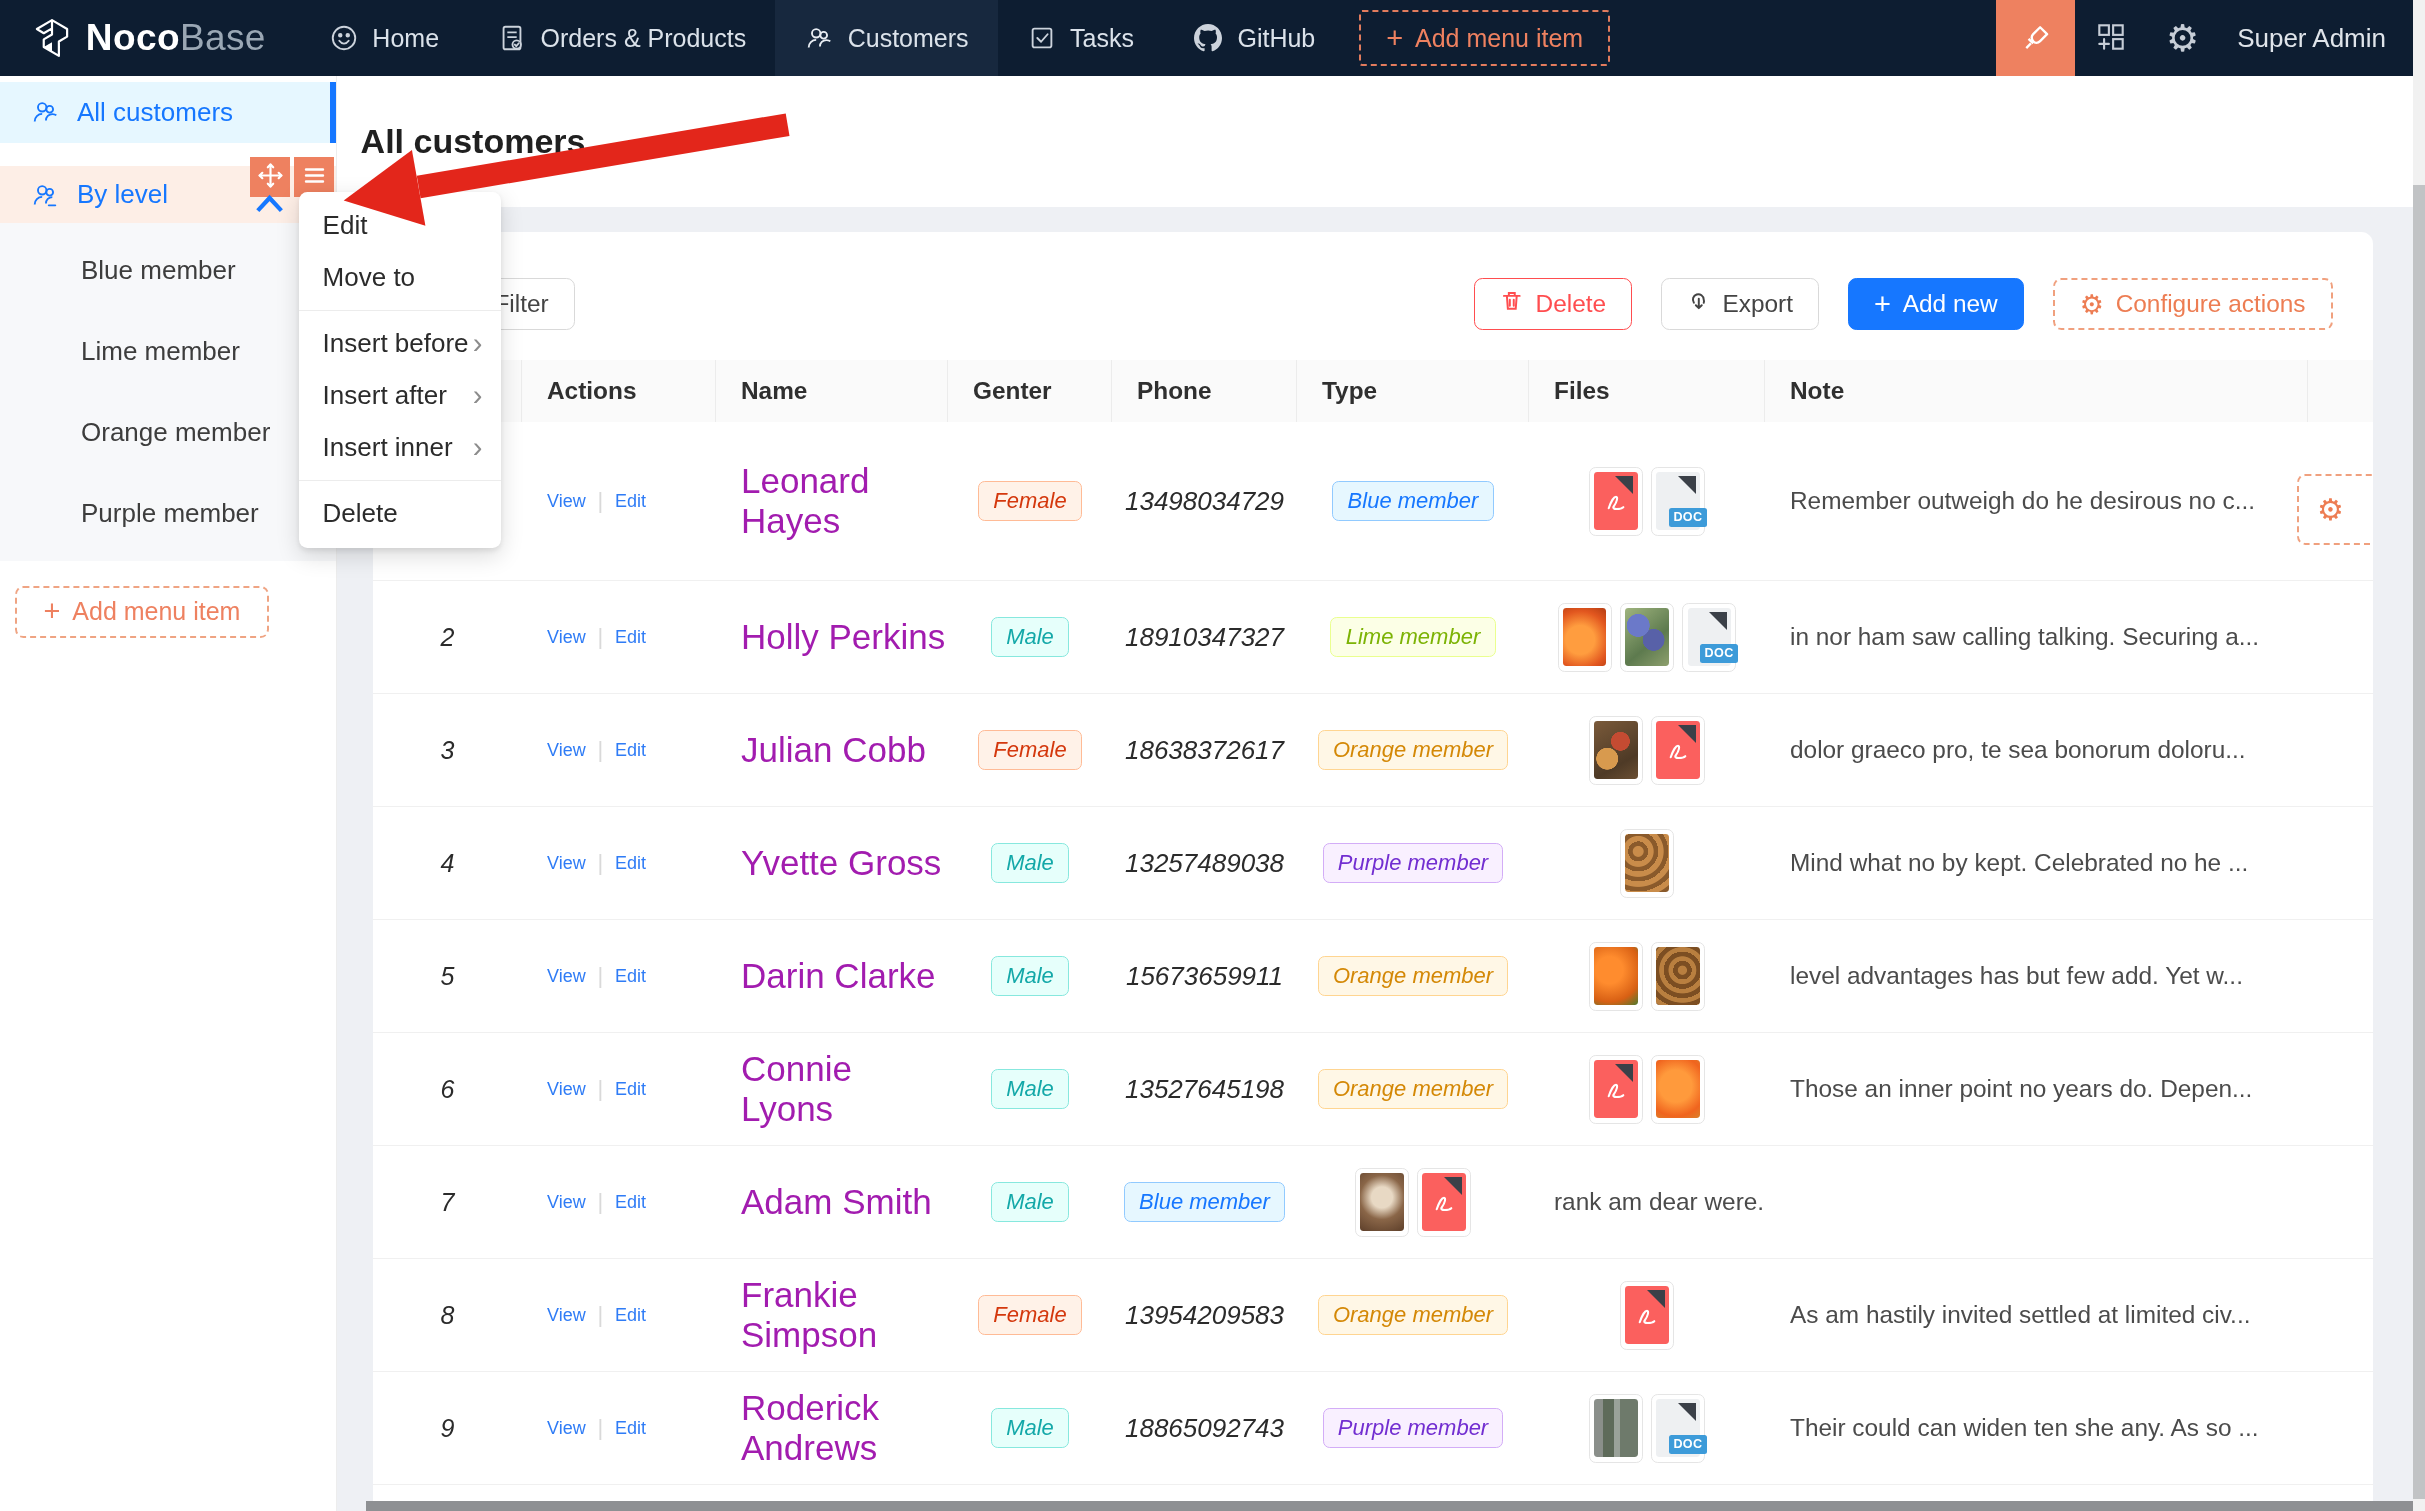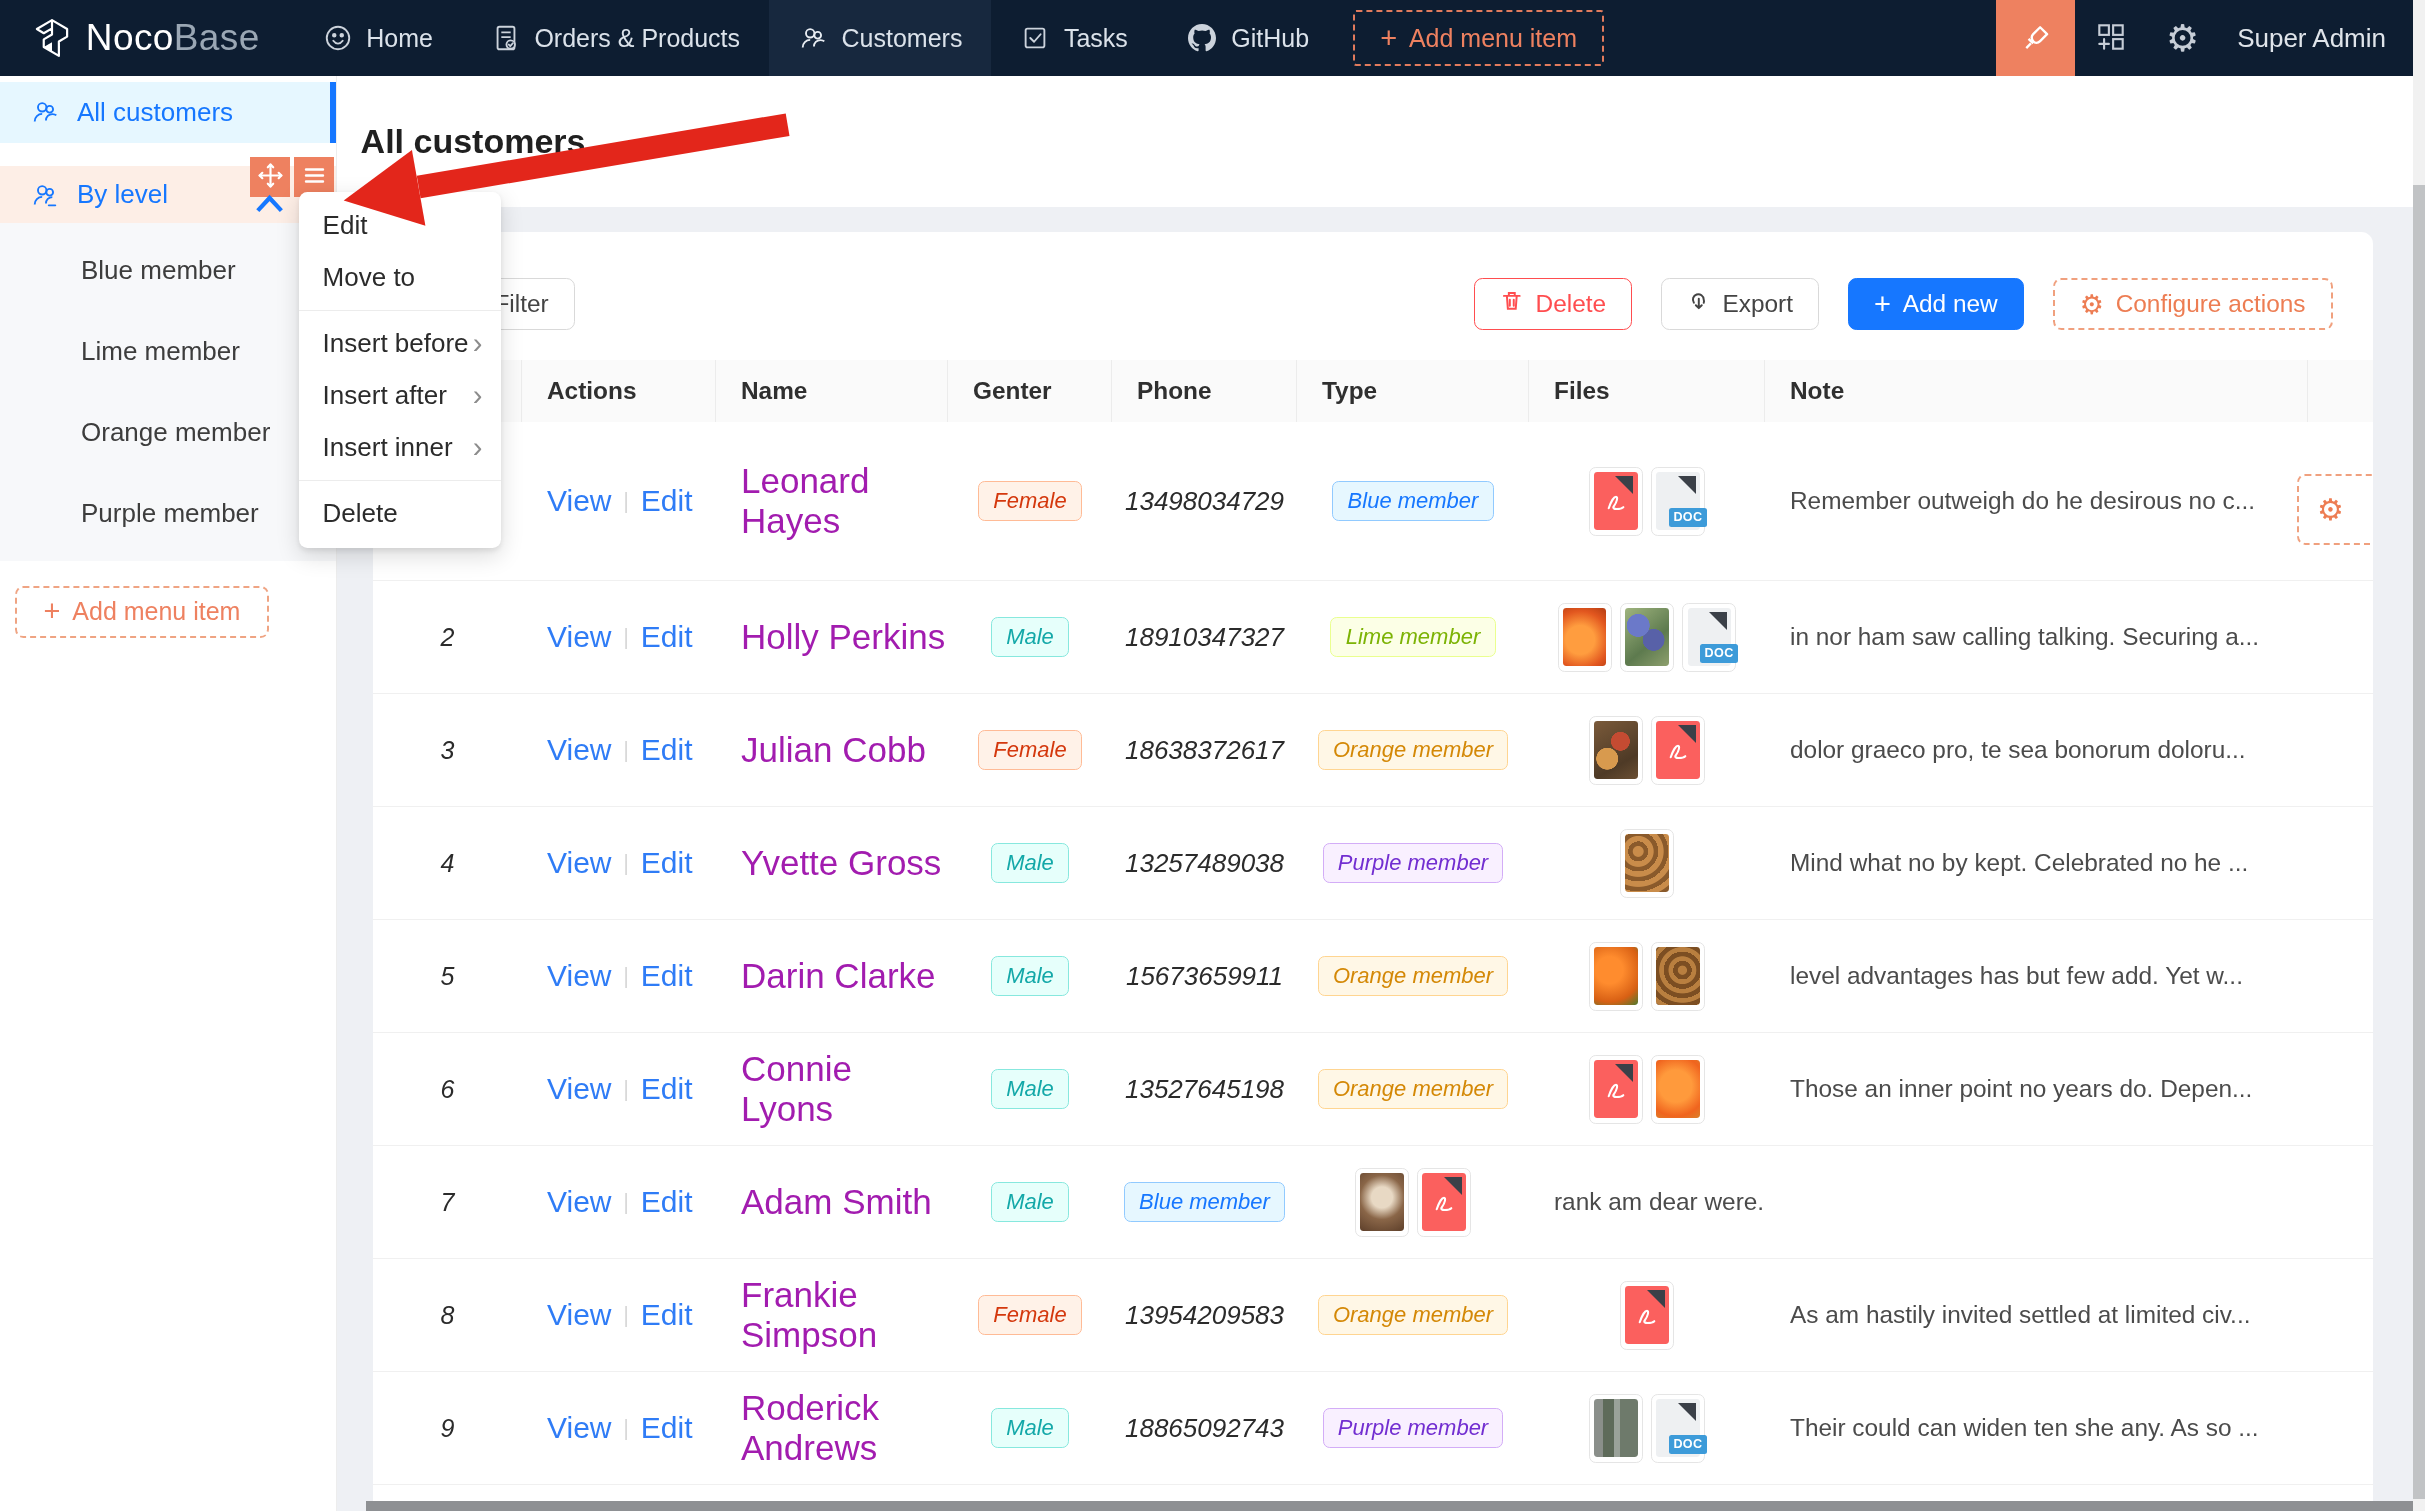--- a/index.html
+++ b/index.html
@@ -4,21 +4,21 @@
 <style>
   * { margin:0; padding:0; box-sizing:border-box; }
   html,body { width:2426px; height:1512px; overflow:hidden; background:#fff;
     font-family:"Liberation Sans", sans-serif; }
   .root { position:relative; width:2426px; height:1512px; }
 
   
   .nav { position:absolute; left:0; top:0; width:2426px; height:76px;
     background:#0d1d31; display:flex; align-items:stretch; z-index:10; color:#dde3ea; }
   .brand { display:flex; align-items:center; gap:11.8px; padding:0 34px 0 30px; }
-  .brand-noco { font-size:37px; font-weight:400; color:#fff; letter-spacing:0.4px; }
+  .brand-noco { font-size:37px; font-weight:700; color:#fff; letter-spacing:0.4px; }
   .brand-base { font-size:37px; font-weight:300; color:#9aa7b4; letter-spacing:0.4px; }
   .nav-item { display:flex; align-items:center; gap:13.5px; padding:0 29px;
     font-size:25px; color:#dbe2ea; cursor:pointer; white-space:nowrap; }
   .nav-item.active { background:#17283e; }
   .nav-icon { display:flex; align-items:center; }
   .nav-add { margin:8.4px 15px; align-self:center; display:flex; align-items:center; gap:11.8px;
     border:2.5px dashed rgba(238,129,96,.95); color:#ee8160; font-size:25px;
     padding:11.8px 25px; border-radius:3.4px; cursor:pointer; }
   .nav-spacer { flex:1; }
   .nav-right { display:flex; align-items:center; }
@@ -72,21 +72,21 @@
   .thead { height:62px; background:#fafafa; }
   .thead .hcell { display:flex; align-items:center; padding-left:25px; font-size:24.4px;
     font-weight:600; color:#2f2f2f; border-right:0.8px solid #ececec; }
   .thead .hcell.nolb { border-right:none; }
   .trow { height:113px; border-bottom:0.8px solid #f0f0f0; background:#fff; }
   .trow.first { height:159px; }
   .cell { display:flex; align-items:center; overflow:hidden; }
   .cell.center { justify-content:center;font-style:italic; }
   .cell.padded { padding-left:25px; }
   .rownum { font-size:25px; color:#2b2b2b; }
-  .link { color:#2f7cf6; font-size:30px; cursor:pointer; text-decoration:none; }
+  .link { color:#2f7cf6; font-size:18px; cursor:pointer; text-decoration:none; }
   .linksep { color:#d9d9d9; margin:0 11.8px; font-size:22px; }
   .name { font-size:35px; color:#a21caf; }
   .phone { font-size:26px; color:#2b2b2b; }
   .note { font-size:24.4px; color:#4b4b4b; white-space:nowrap; }
   .tag { font-size:22px; padding:5.9px 14.3px; border:1.7px solid; border-radius:6.7px; white-space:nowrap; }
   .v-volcano { background:#fff2e8; border-color:#ffbb96; color:#d4380d; }
   .v-cyan    { background:#e6fffb; border-color:#87e8de; color:#13a8a8; }
   .v-blue    { background:#e6f7ff; border-color:#91caff; color:#1677ff; }
   .v-lime    { background:#fcffe6; border-color:#eaff8f; color:#7cb305; }
   .v-orange  { background:#fff7e6; border-color:#ffd591; color:#d48806; }

